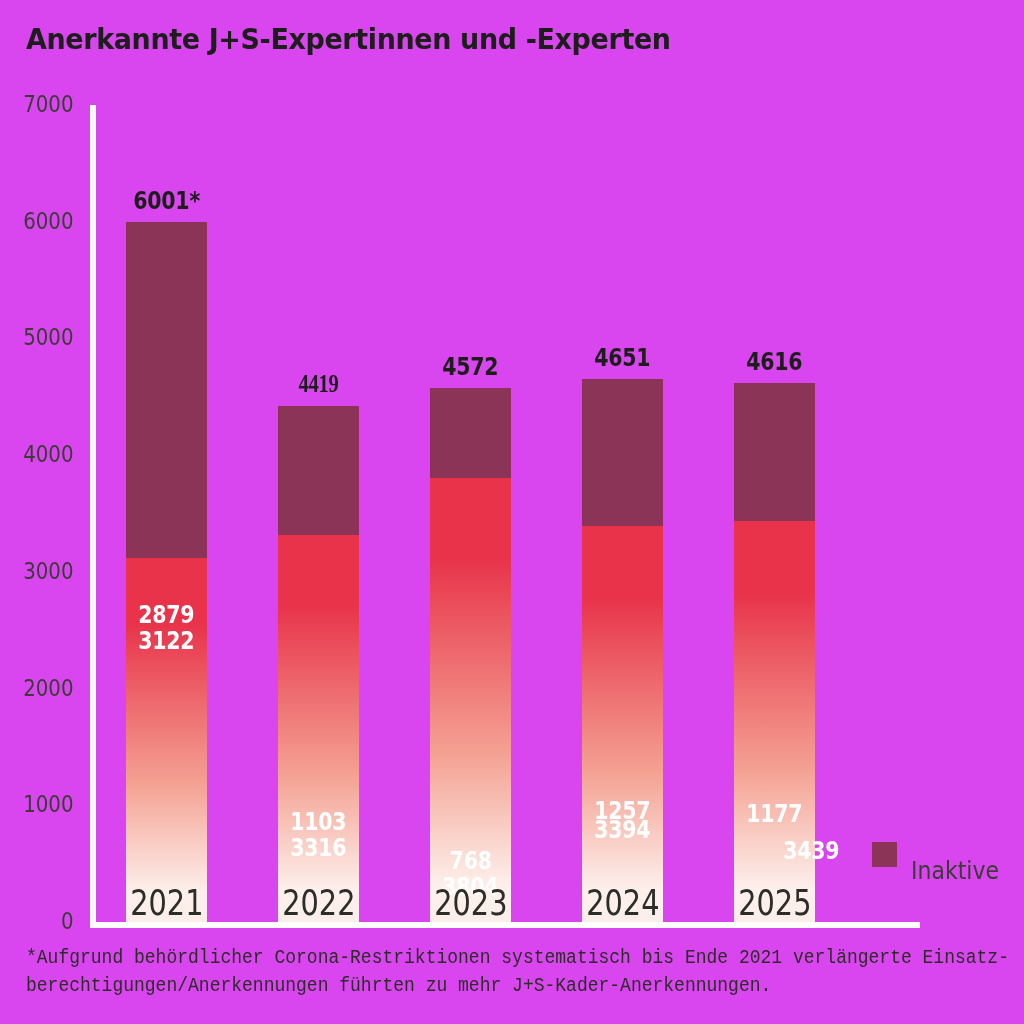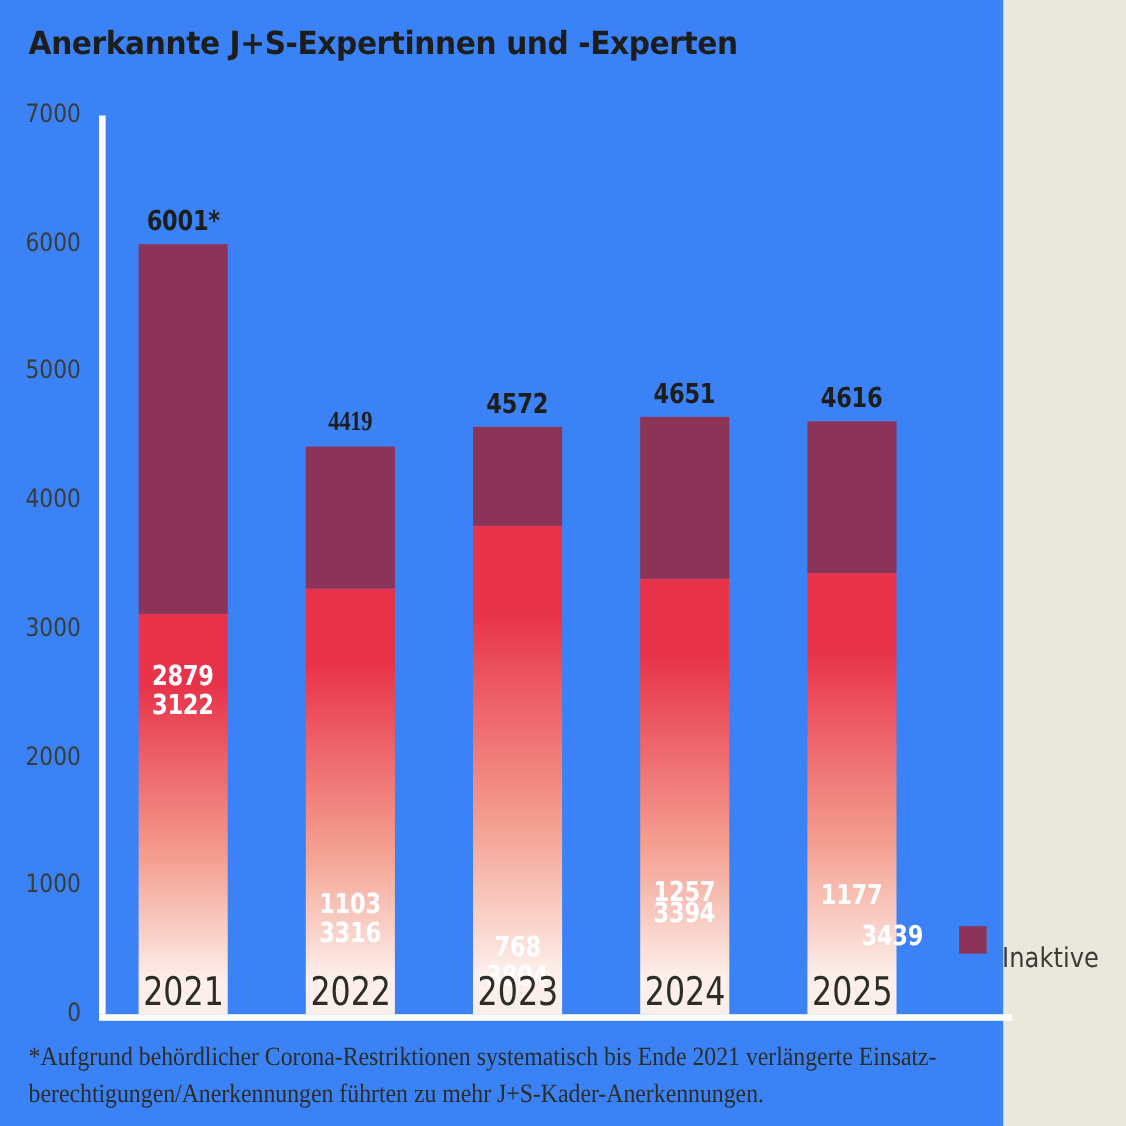--- a/index.html
+++ b/index.html
@@ -5,22 +5,22 @@
   * { box-sizing: border-box; }
   html, body {
     margin: 0; padding: 0;
     width: 1024px; height: 1024px;
     background: #eae7dc;
     font-family: "Liberation Sans", sans-serif;
     overflow: hidden;
   }
   #page {
     position: relative;
-    width: 912px; height: 1024px;
-    background: #3b82f6;
+    width: 1024px; height: 1024px;
+    background: #d946ef;
   }
 
   
   #chart-title {
     position: absolute;
     left: 26px; top: 22px;
     font-family: "DejaVu Sans", sans-serif;
     font-size: 29px;
     font-weight: bold;
     letter-spacing: -0.4px;
@@ -133,22 +133,22 @@
     white-space: nowrap;
     margin-top: 33px;
   }
   .legend-label span { display: inline-block; transform: scaleX(0.88); transform-origin: left center; }
 
   
   #footnote {
     position: absolute;
     left: 26px; top: 944px;
     width: 980px;
-    font-family: Liberation Serif, serif;
-    font-size: 24px;
+    font-family: Liberation Mono, monospace;
+    font-size: 20px;
     line-height: 1.42;
     color: #2c2c28;
   }
   #footnote div { transform: scaleX(0.90); transform-origin: left center; white-space: nowrap; }
 </style>
 </head>
 <body>
 
 <div id="page">
 

